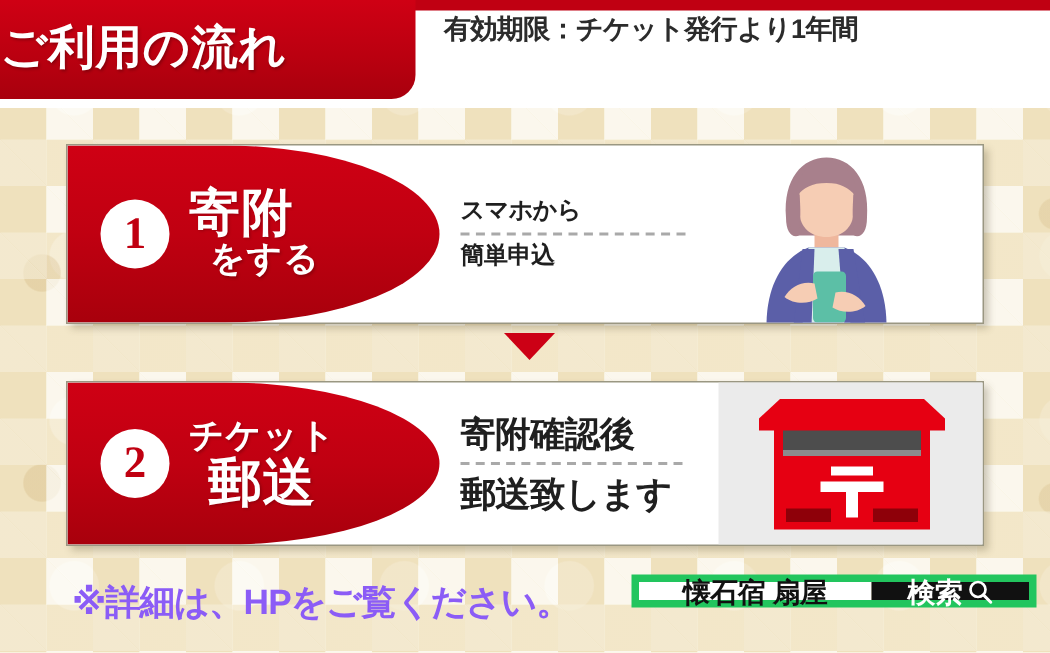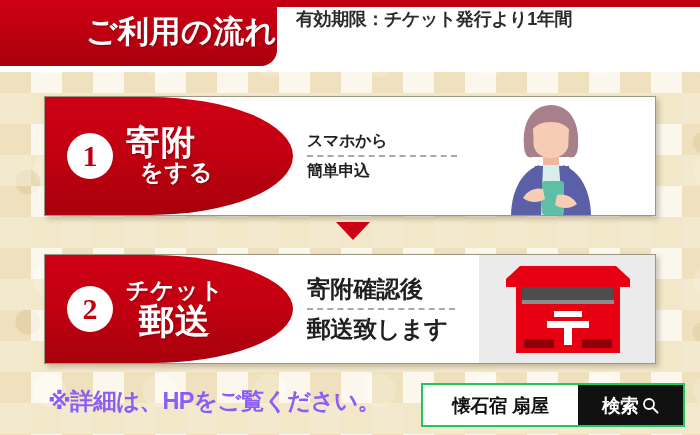--- a/index.html
+++ b/index.html
@@ -58,21 +58,21 @@
     background: #c00012;
   }
   #header-banner {
     position: absolute;
     left: 0; top: 0;
     width: 277px; height: 66px;
     background: linear-gradient(180deg, #cf0014 0%, #bb0010 55%, #a8000d 100%);
     border-bottom-right-radius: 16px;
     display: flex;
     align-items: center;
-    justify-content: flex-end;
+    justify-content: flex-start;
   }
   #header-banner-title {
     color: #ffffff;
     font-family: "Liberation Serif", "DejaVu Serif", serif;
     font-weight: bold;
     font-size: 31px;
     letter-spacing: .5px;
     text-shadow: 1px 1px 2px rgba(0,0,0,.25);
     transform: translateY(-1px);
   }
@@ -218,22 +218,22 @@
     font-size: 23.5px;
     font-weight: bold;
     letter-spacing: -0.6px;
     white-space: nowrap;
   }
   #search-widget {
     position: absolute;
     left: 421px; top: 383px;
     display: flex;
     align-items: stretch;
-    height: 44px;
-    border: 2px solid #22c55e;
+    height: 22px;
+    border: 5px solid #22c55e;
   }
   #search-field {
     background: #ffffff;
     min-width: 155px;
     display: flex;
     align-items: center;
     justify-content: center;
     padding: 0 12px;
   }
   #search-field-text {

